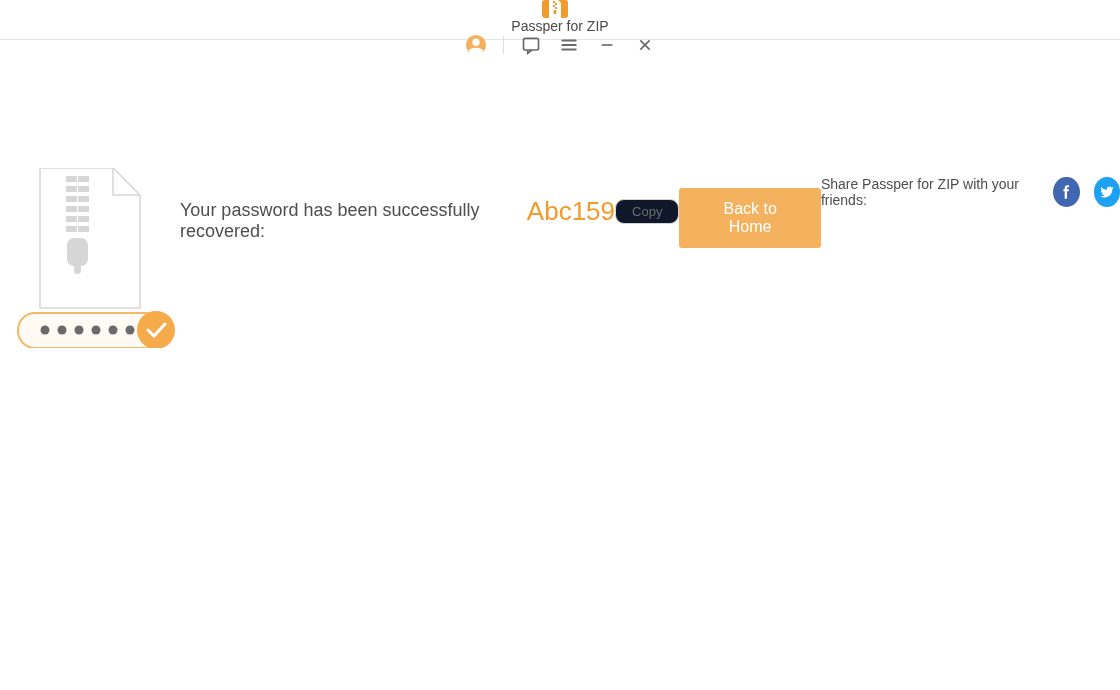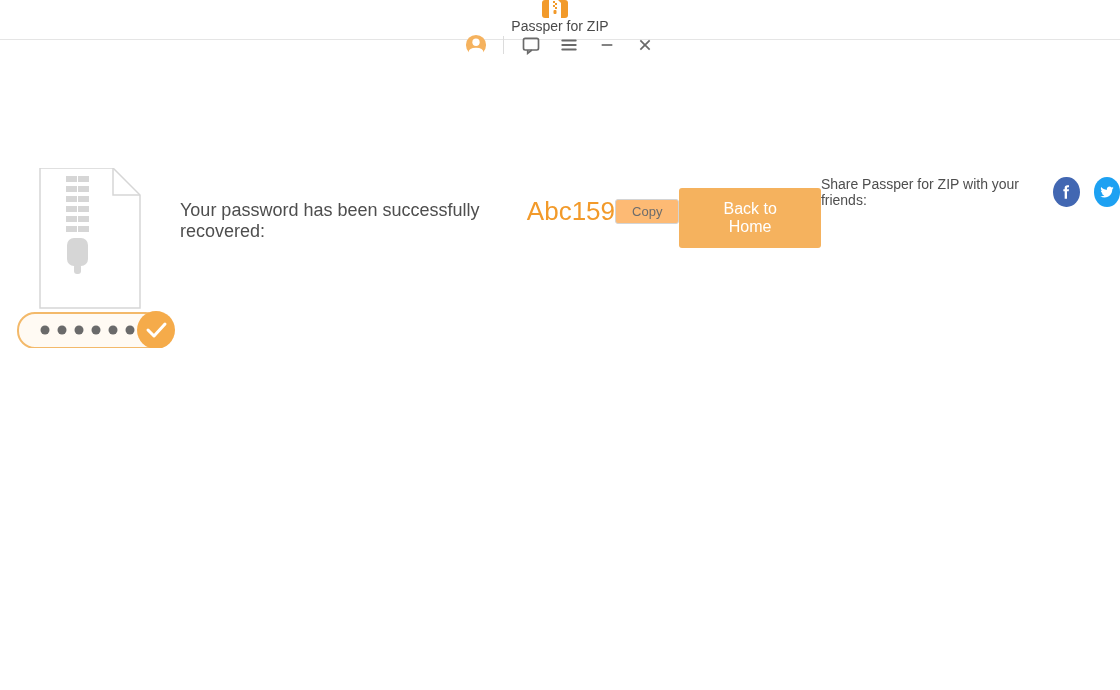--- a/index.html
+++ b/index.html
@@ -83,25 +83,25 @@
       display: flex;
       align-items: center;
     }
     .recovered-password {
       color: #f29a2a;
       font-size: 26px;
       font-weight: 500;
     }
     .copy-button {
       border: 1px solid #d4d4d4;
-      background: #fdba74;
+      background: #0f172a;
       color: #6c6c6c;
       font-size: 13px;
       padding: 4px 16px;
-      border-radius: 3px;
+      border-radius: 9px;
       cursor: pointer;
     }
     .back-button {
       margin-top: 20px;
       background: #f5b25e;
       color: #fff;
       border: none;
       font-size: 16px;
       padding: 12px 26px;
       border-radius: 3px;

